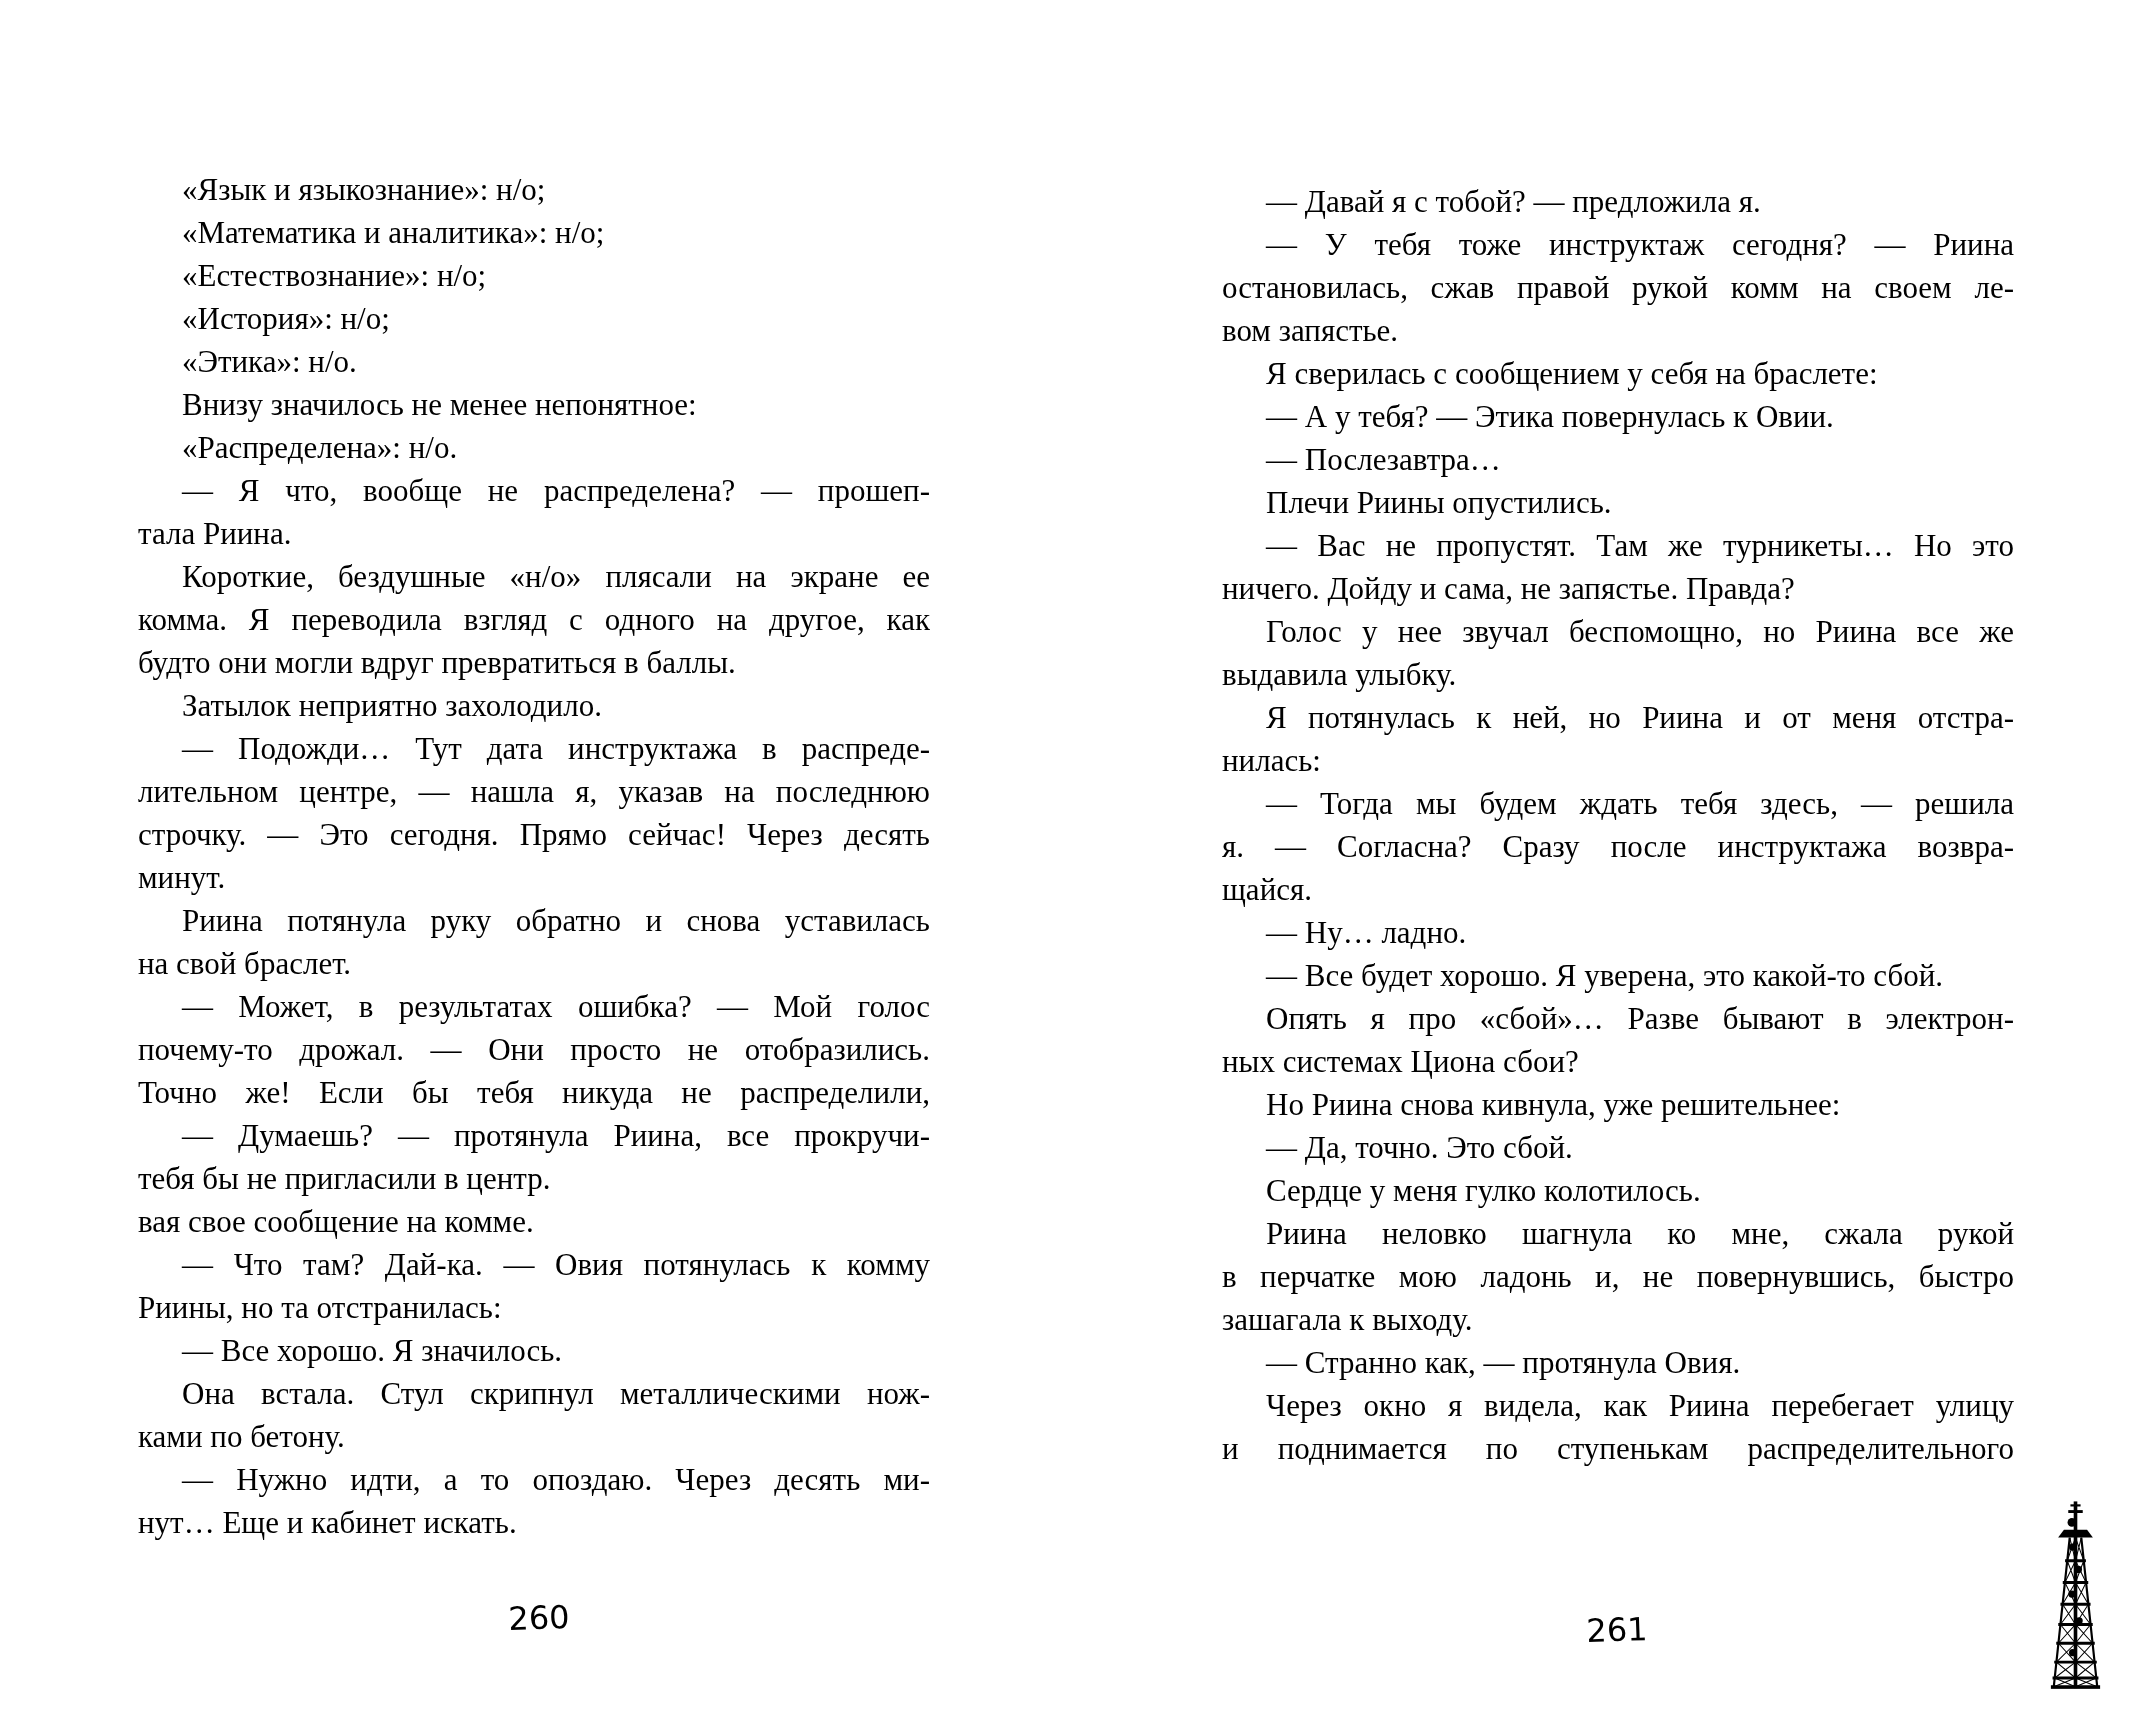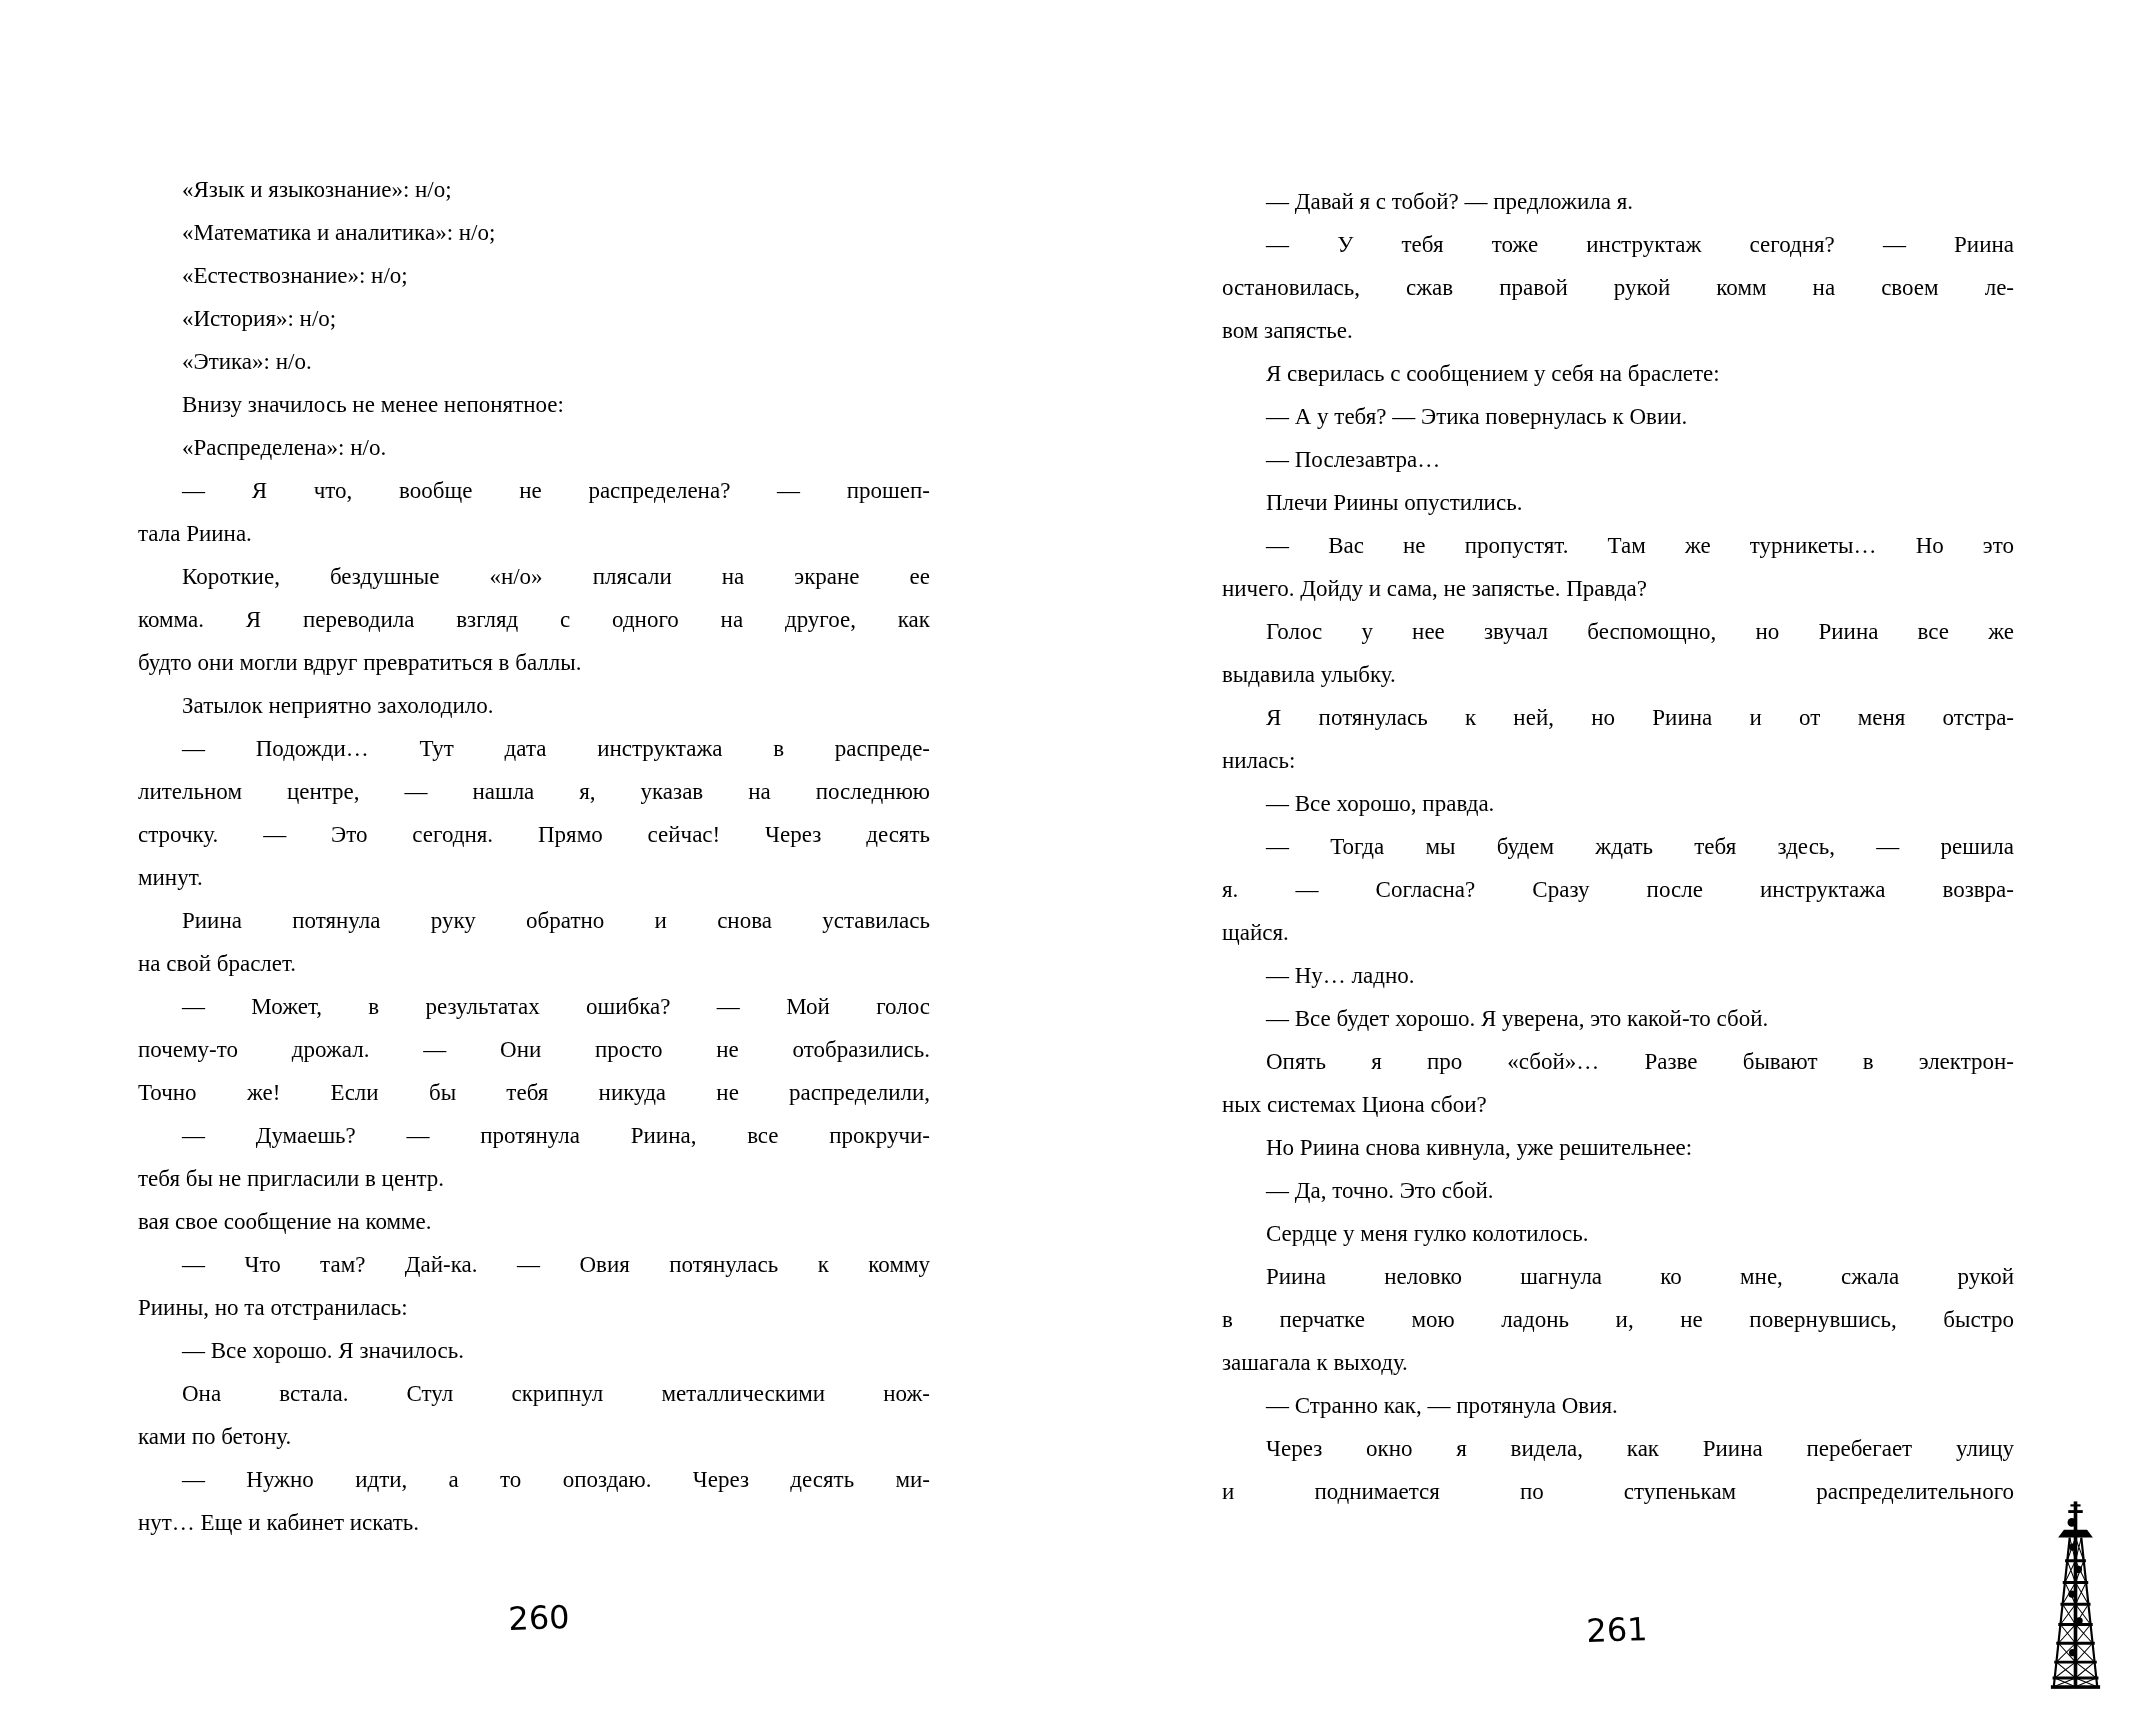--- a/index.html
+++ b/index.html
@@ -16,21 +16,21 @@
   }
   .spread { position: absolute; inset: 0; }
   .page { position: absolute; top: 0; bottom: 0; }
   .page.left  { left: 0;      width: 1075px; }
   .page.right { left: 1075px; width: 1076px; margin-top: 12px; }
 
   .textblock {
     position: absolute;
     top: 168px;
     width: 792px;
-    font-size: 23px;
+    font-size: 31px;
     line-height: 43px;
     color: #000000;
   }
   .page.left  .textblock { left: 138px; }
   .page.right .textblock { left: 147px; } 
 
   .line {
     height: 43px;
     overflow: hidden;
     text-align: justify;
@@ -114,21 +114,20 @@
         <div class="line indent last">Я сверилась с сообщением у себя на браслете:</div>
         <div class="line indent last">— А у тебя? — Этика повернулась к Овии.</div>
         <div class="line indent last">— Послезавтра…</div>
         <div class="line indent last">Плечи Риины опустились.</div>
         <div class="line indent">— Вас не пропустят. Там же турникеты… Но это</div>
         <div class="line last">ничего. Дойду и сама, не запястье. Правда?</div>
         <div class="line indent">Голос у нее звучал беспомощно, но Риина все же</div>
         <div class="line last">выдавила улыбку.</div>
         <div class="line indent">Я потянулась к ней, но Риина и от меня отстра-</div>
         <div class="line last">нилась:</div>
-        <div class="line indent last">— Все хорошо, правда.</div>
         <div class="line indent">— Тогда мы будем ждать тебя здесь, — решила</div>
         <div class="line">я. — Согласна? Сразу после инструктажа возвра-</div>
         <div class="line last">щайся.</div>
         <div class="line indent last">— Ну… ладно.</div>
         <div class="line indent last">— Все будет хорошо. Я уверена, это какой-то сбой.</div>
         <div class="line indent">Опять я про «сбой»… Разве бывают в электрон-</div>
         <div class="line last">ных системах Циона сбои?</div>
         <div class="line indent last">Но Риина снова кивнула, уже решительнее:</div>
         <div class="line indent last">— Да, точно. Это сбой.</div>
         <div class="line indent last">Сердце у меня гулко колотилось.</div>

